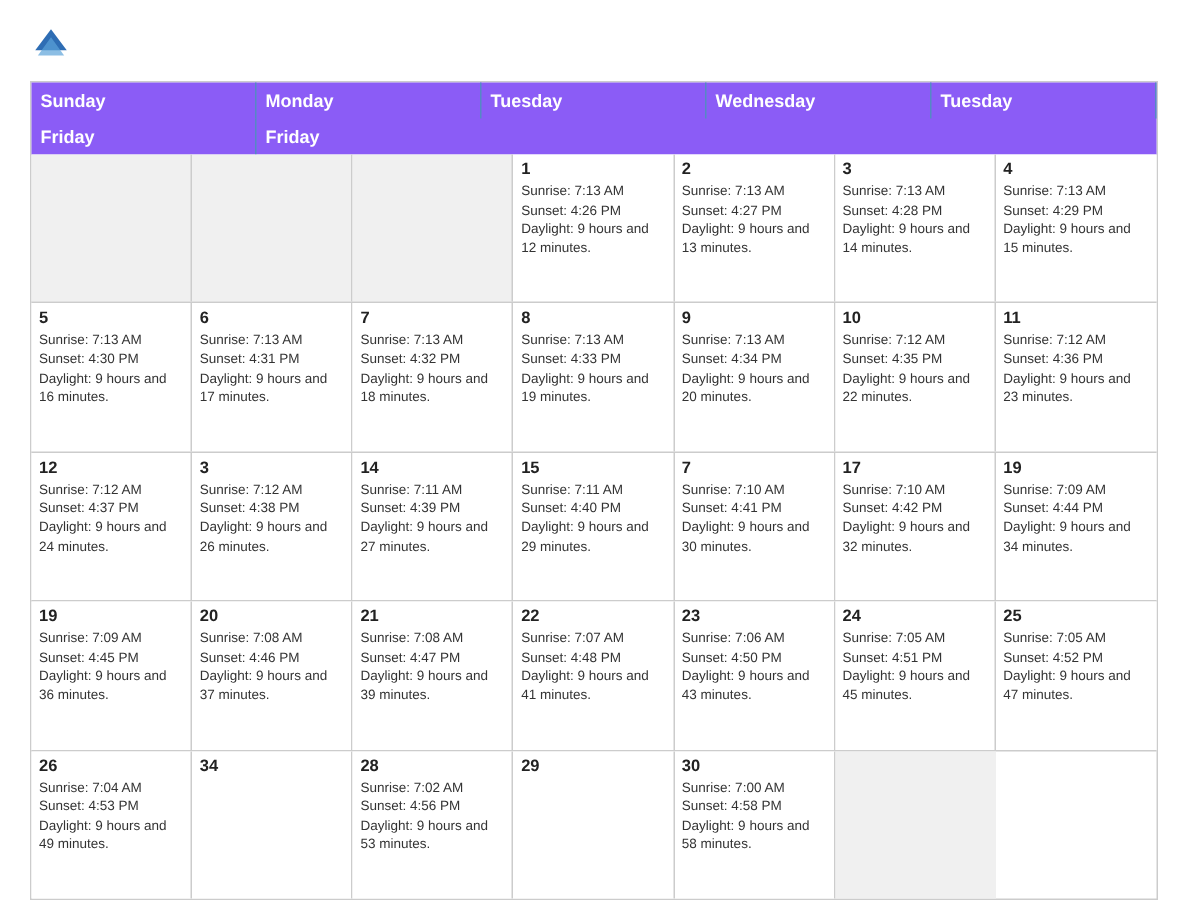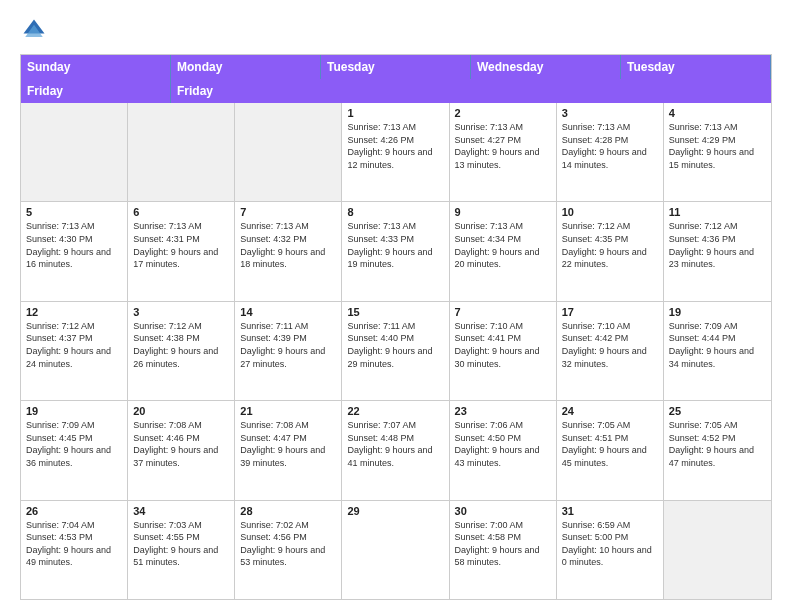--- a/index.html
+++ b/index.html
@@ -312,42 +312,33 @@
         </div>
         <div class="cal-row">
           <div class="cal-cell">
             <span class="day-num">26</span>
             <div class="cell-text" style="white-space: pre-line;">Sunrise: 7:04 AM
 Sunset: 4:53 PM
 Daylight: 9 hours and 49 minutes.</div>
           </div>
           <div class="cal-cell">
             <span class="day-num">34</span>
-            <div class="cell-text" style="white-space: pre-line;">Sunrise: 7:03 AM
-Sunset: 4:55 PM
-Daylight: 9 hours and 51 minutes.</div>
           </div>
           <div class="cal-cell">
             <span class="day-num">28</span>
             <div class="cell-text" style="white-space: pre-line;">Sunrise: 7:02 AM
 Sunset: 4:56 PM
 Daylight: 9 hours and 53 minutes.</div>
           </div>
           <div class="cal-cell">
             <span class="day-num">29</span>
           </div>
           <div class="cal-cell">
             <span class="day-num">30</span>
             <div class="cell-text" style="white-space: pre-line;">Sunrise: 7:00 AM
 Sunset: 4:58 PM
 Daylight: 9 hours and 58 minutes.</div>
-          </div>
-          <div class="cal-cell">
-            <span class="day-num">31</span>
-            <div class="cell-text" style="white-space: pre-line;">Sunrise: 6:59 AM
-Sunset: 5:00 PM
-Daylight: 10 hours and 0 minutes.</div>
           </div>
           <div class="cal-cell empty shaded"></div>
         </div>
       </div>
   </div>
 </div>
 
 </body></html>

